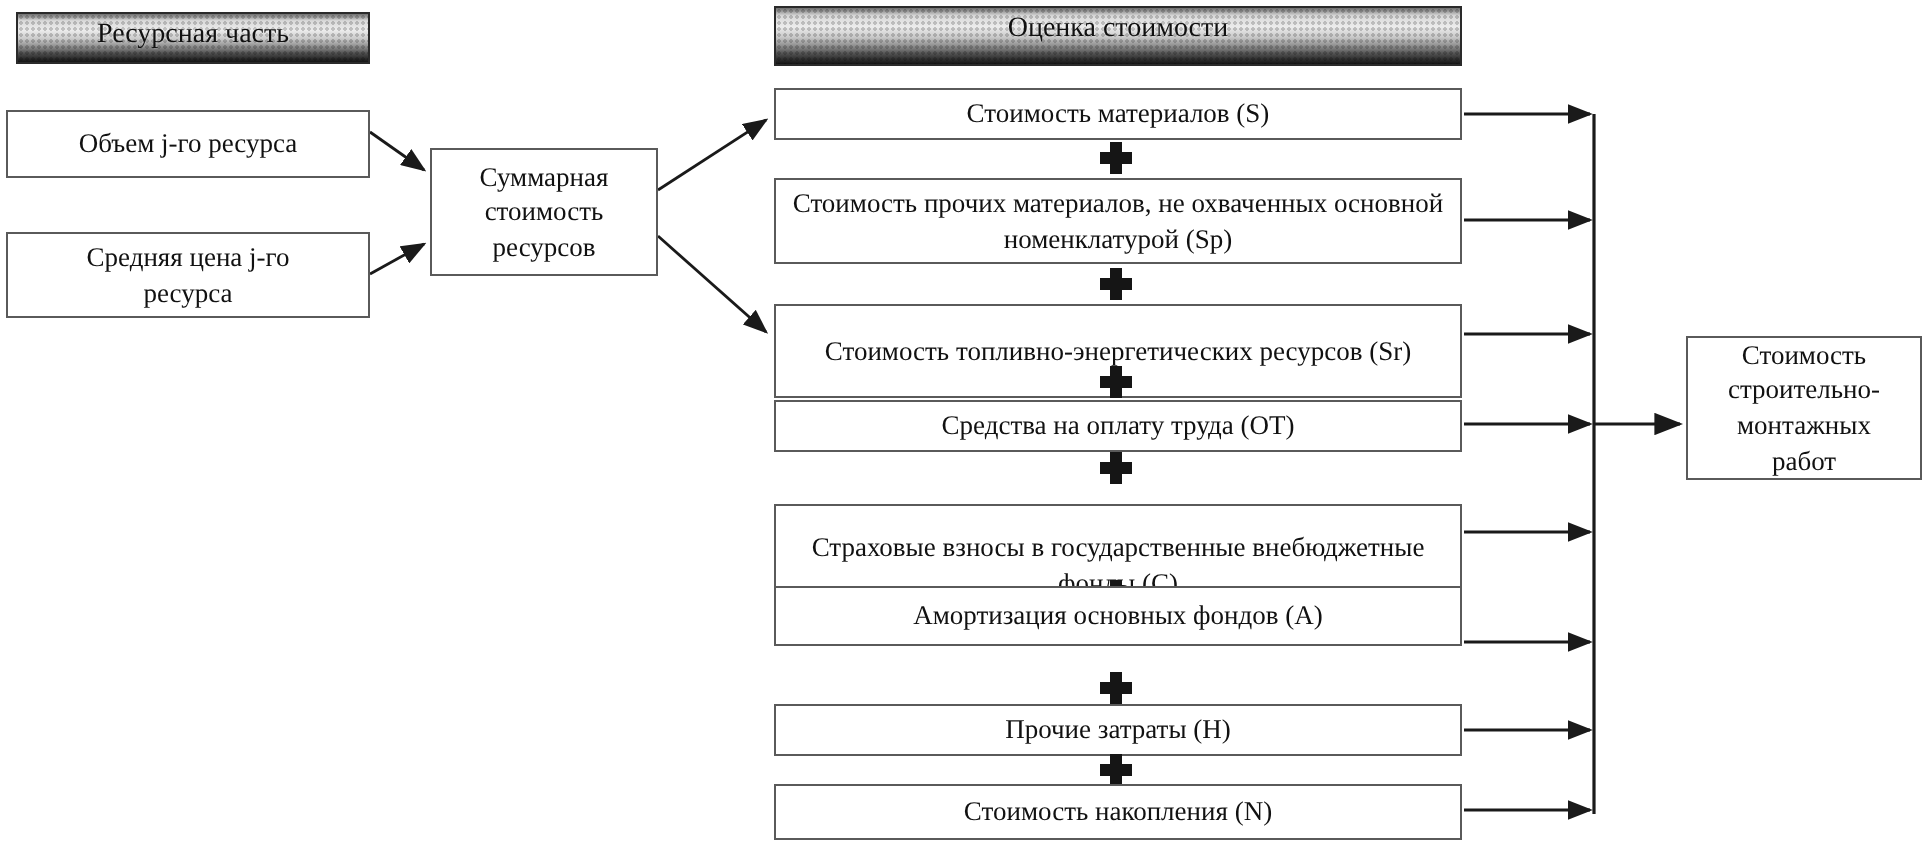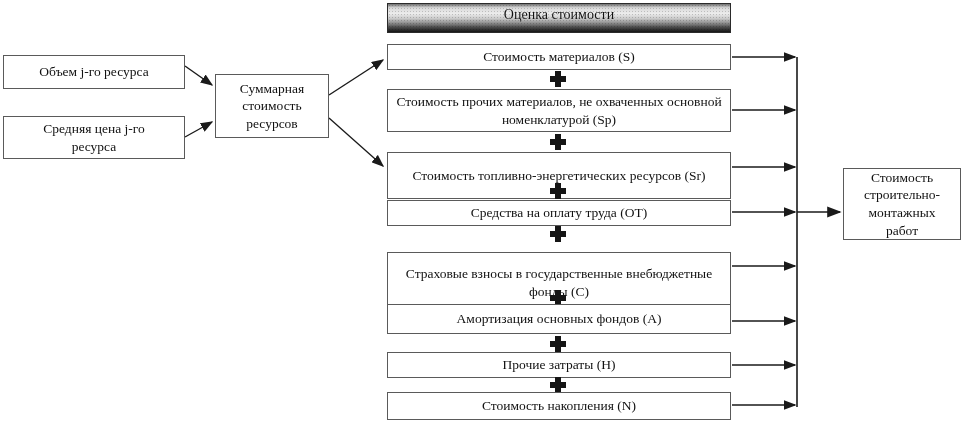--- a/index.html
+++ b/index.html
@@ -99,20 +99,21 @@
     <line x1="732" y1="266" x2="795" y2="266" stroke="#1a1a1a" stroke-width="1.4" marker-end="url(#arrow)"></line>
     <line x1="732" y1="321" x2="795" y2="321" stroke="#1a1a1a" stroke-width="1.4" marker-end="url(#arrow)"></line>
     <line x1="732" y1="365" x2="795" y2="365" stroke="#1a1a1a" stroke-width="1.4" marker-end="url(#arrow)"></line>
     <line x1="732" y1="405" x2="795" y2="405" stroke="#1a1a1a" stroke-width="1.4" marker-end="url(#arrow)"></line>
 
     <line x1="797" y1="57" x2="797" y2="407" stroke="#1a1a1a" stroke-width="1.6"></line>
 
     <line x1="797" y1="212" x2="840" y2="212" stroke="#1a1a1a" stroke-width="1.6" marker-end="url(#arrow)"></line>
   </svg>
 
+  <div class="hdr" style="left:8px; top:6px; width:177px; height:26px;">Ресурсная часть</div>
 
   <div class="box" style="left:3px; top:55px; width:182px; height:34px;">Объем j-го ресурса</div>
 
   <div class="box" style="left:3px; top:116px; width:182px; height:43px;">
     <span class="narrow" style="max-width:110px;">Средняя цена j-го ресурса</span>
   </div>
 
   <div class="box" style="left:215px; top:74px; width:114px; height:64px;">
     <span class="narrow" style="max-width:92px;text-align:center;">Суммарная стоимость ресурсов</span>
   </div>
@@ -132,21 +133,21 @@
   <div class="plus" style="top:183px;"></div>
 
   <div class="box est-box" style="top:200px; height:26px;">Средства на оплату труда (ОТ)</div>
 
   <div class="plus" style="top:226px;"></div>
 
   <div class="box est-box" style="top:252px; height:62px;">Страховые взносы в государственные внебюджетные фонды (С)</div>
 
   <div class="plus" style="top:290px;"></div>
 
-  <div class="box est-box" style="top:304px; height:30px;">Амортизация основных фондов (А)</div>
+  <div class="box est-box" style="top:293px; height:30px;">Амортизация основных фондов (А)</div>
 
   <div class="plus" style="top:336px;"></div>
 
   <div class="box est-box" style="top:352px; height:26px;">Прочие затраты (Н)</div>
 
   <div class="plus" style="top:377px;"></div>
 
   <div class="box est-box" style="top:392px; height:28px;">Стоимость накопления (N)</div>
 
   <div class="box" style="left:843px; top:168px; width:118px; height:72px;">

